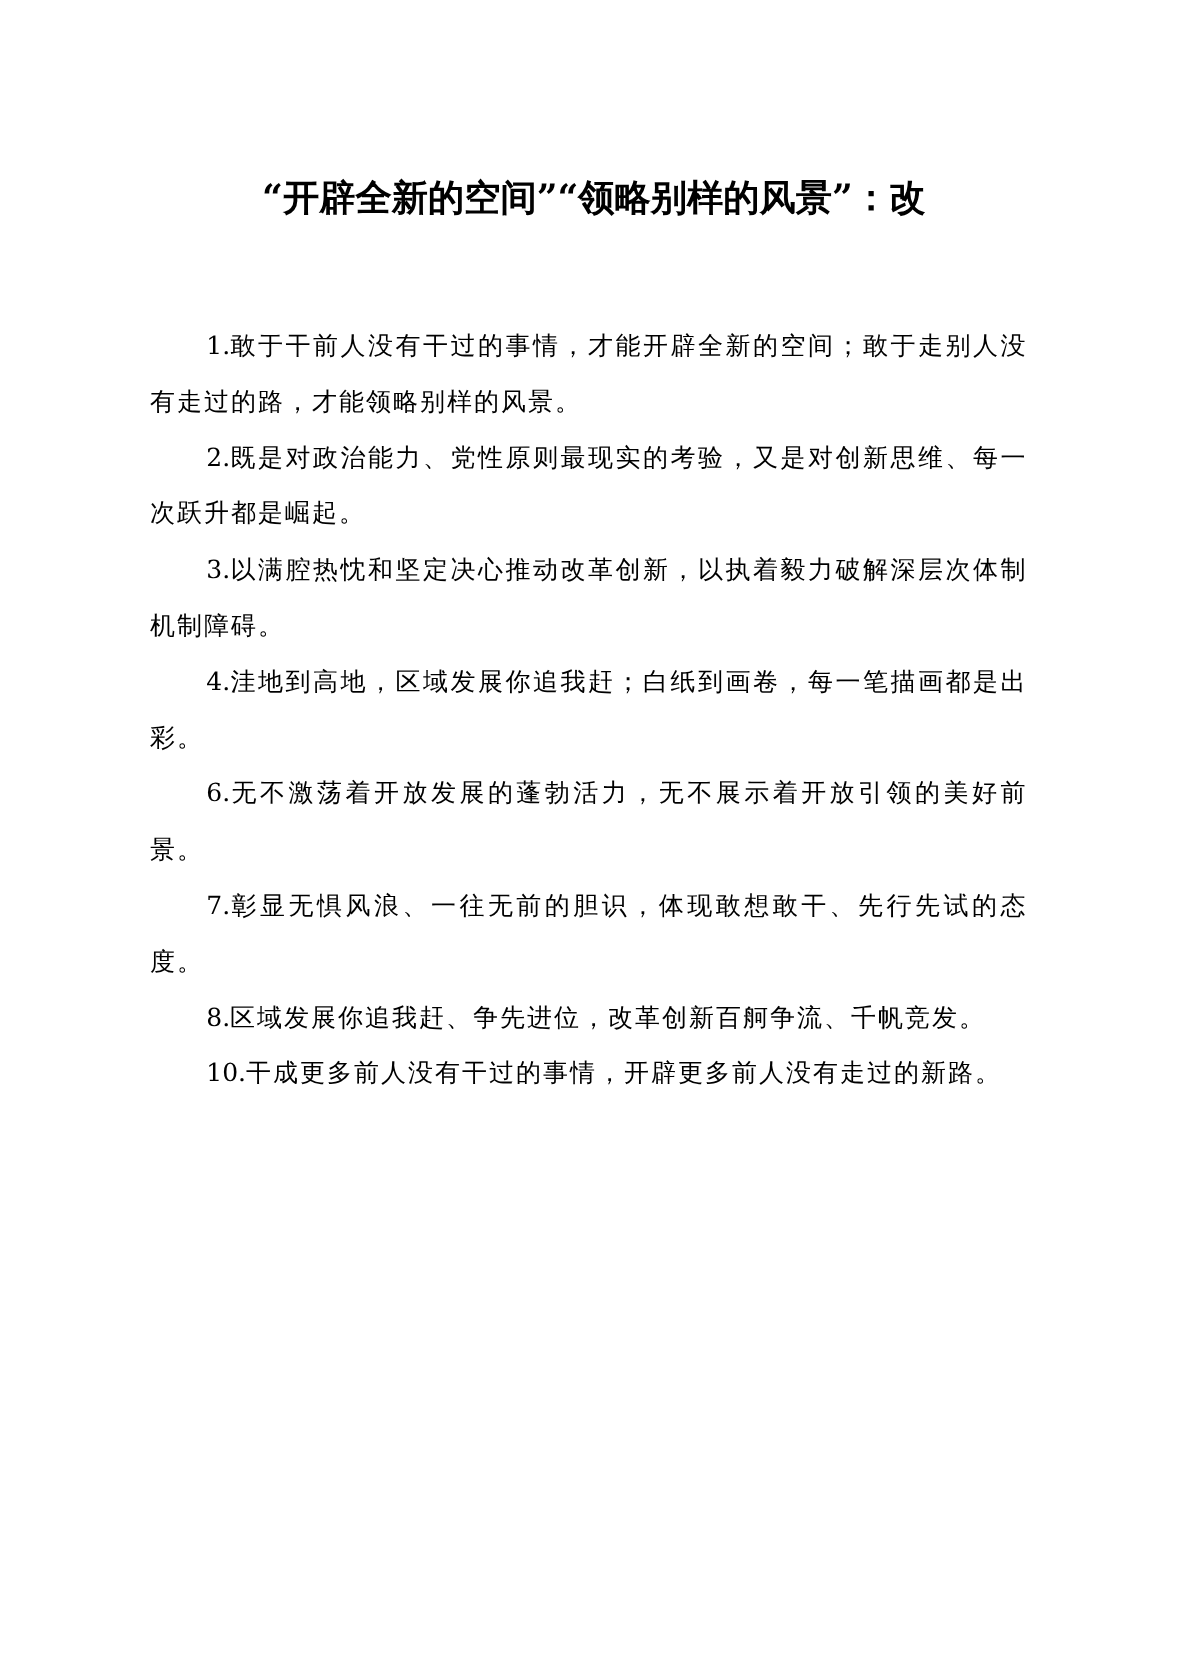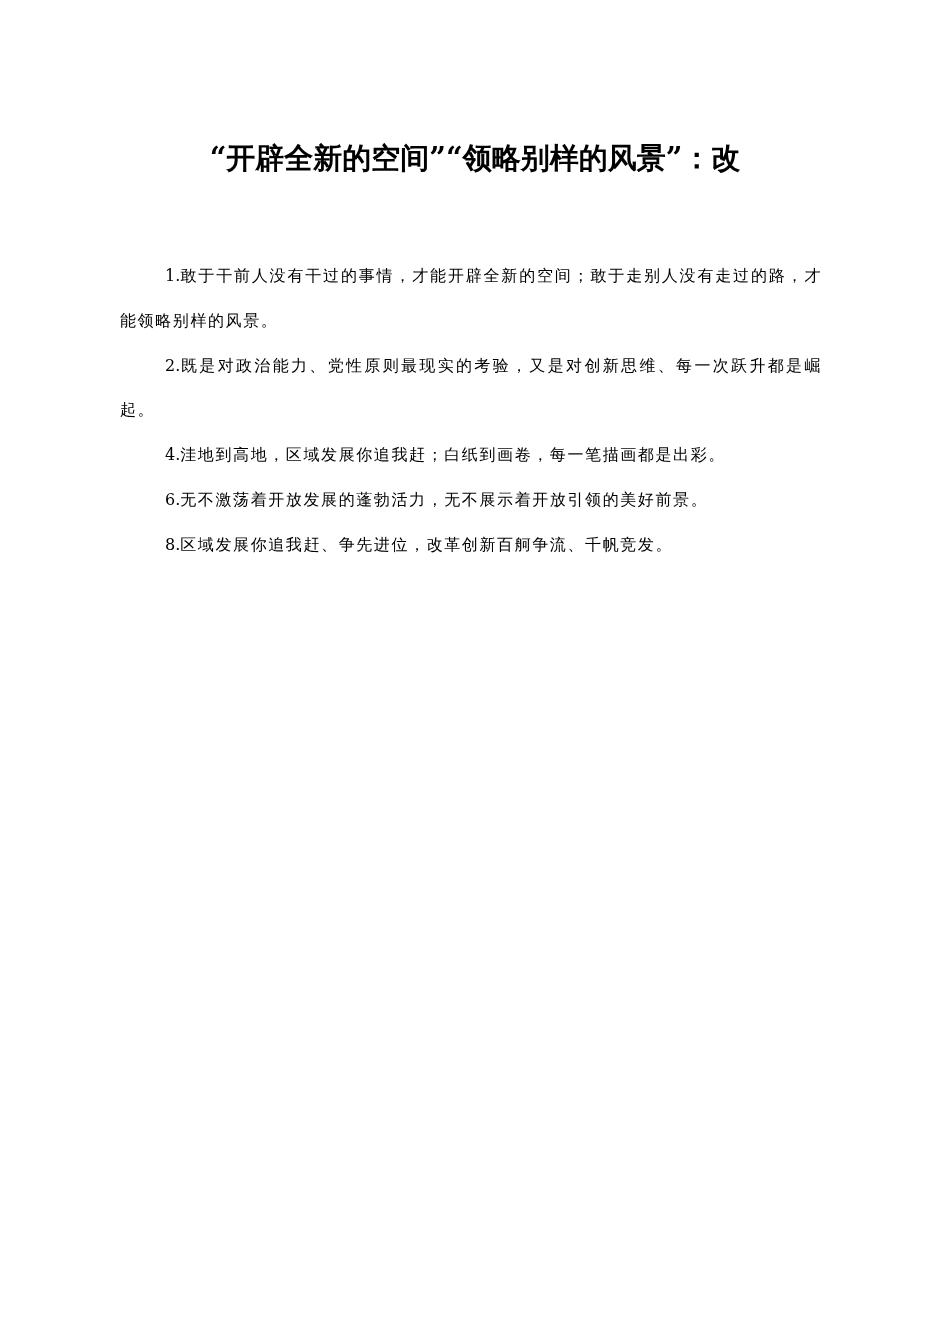--- a/index.html
+++ b/index.html
@@ -36,21 +36,21 @@
       margin: 0;
     }
     .body {
       position: absolute;
       left: 120px;
       top: 254px;
       width: 702px;
     }
     .para {
       font-family: "DejaVu Serif", "Liberation Serif", serif;
-      font-size: 16px;
+      font-size: 20px;
       line-height: 44.8px;
       text-indent: 45px;
       text-align: justify;
       letter-spacing: 1.6px;
       margin: 0;
     }
     .para .num {
       letter-spacing: 0px;
     }
   </style>
@@ -58,17 +58,20 @@
 <body>
 
 <div class="page">
   <h1 class="title">
     <span>“开辟全新的空间”“领略别样的风景”：改</span><br>
   </h1>
 
   <div class="body">
     <p class="para"><span class="num">1.</span><span>敢于干前人没有干过的事情，才能开辟全新的空间；敢于走别人没有走过的路，才能领略别样的风景。</span></p>
     <p class="para"><span class="num">2.</span><span>既是对政治能力、党性原则最现实的考验，又是对创新思维、每一次跃升都是崛起。</span></p>
+    <p class="para"><span class="num">3.</span><span>以满腔热忱和坚定决心推动改革创新，以执着毅力破解深层次体制机制障碍。</span></p>
     <p class="para"><span class="num">4.</span><span>洼地到高地，区域发展你追我赶；白纸到画卷，每一笔描画都是出彩。</span></p>
     <p class="para"><span class="num">6.</span><span>无不激荡着开放发展的蓬勃活力，无不展示着开放引领的美好前景。</span></p>
+    <p class="para"><span class="num">7.</span><span>彰显无惧风浪、一往无前的胆识，体现敢想敢干、先行先试的态度。</span></p>
     <p class="para"><span class="num">8.</span><span>区域发展你追我赶、争先进位，改革创新百舸争流、千帆竞发。</span></p>
+    <p class="para"><span class="num">10.</span><span>干成更多前人没有干过的事情，开辟更多前人没有走过的新路。</span></p>
   </div>
 </div>
 
 </body></html>

